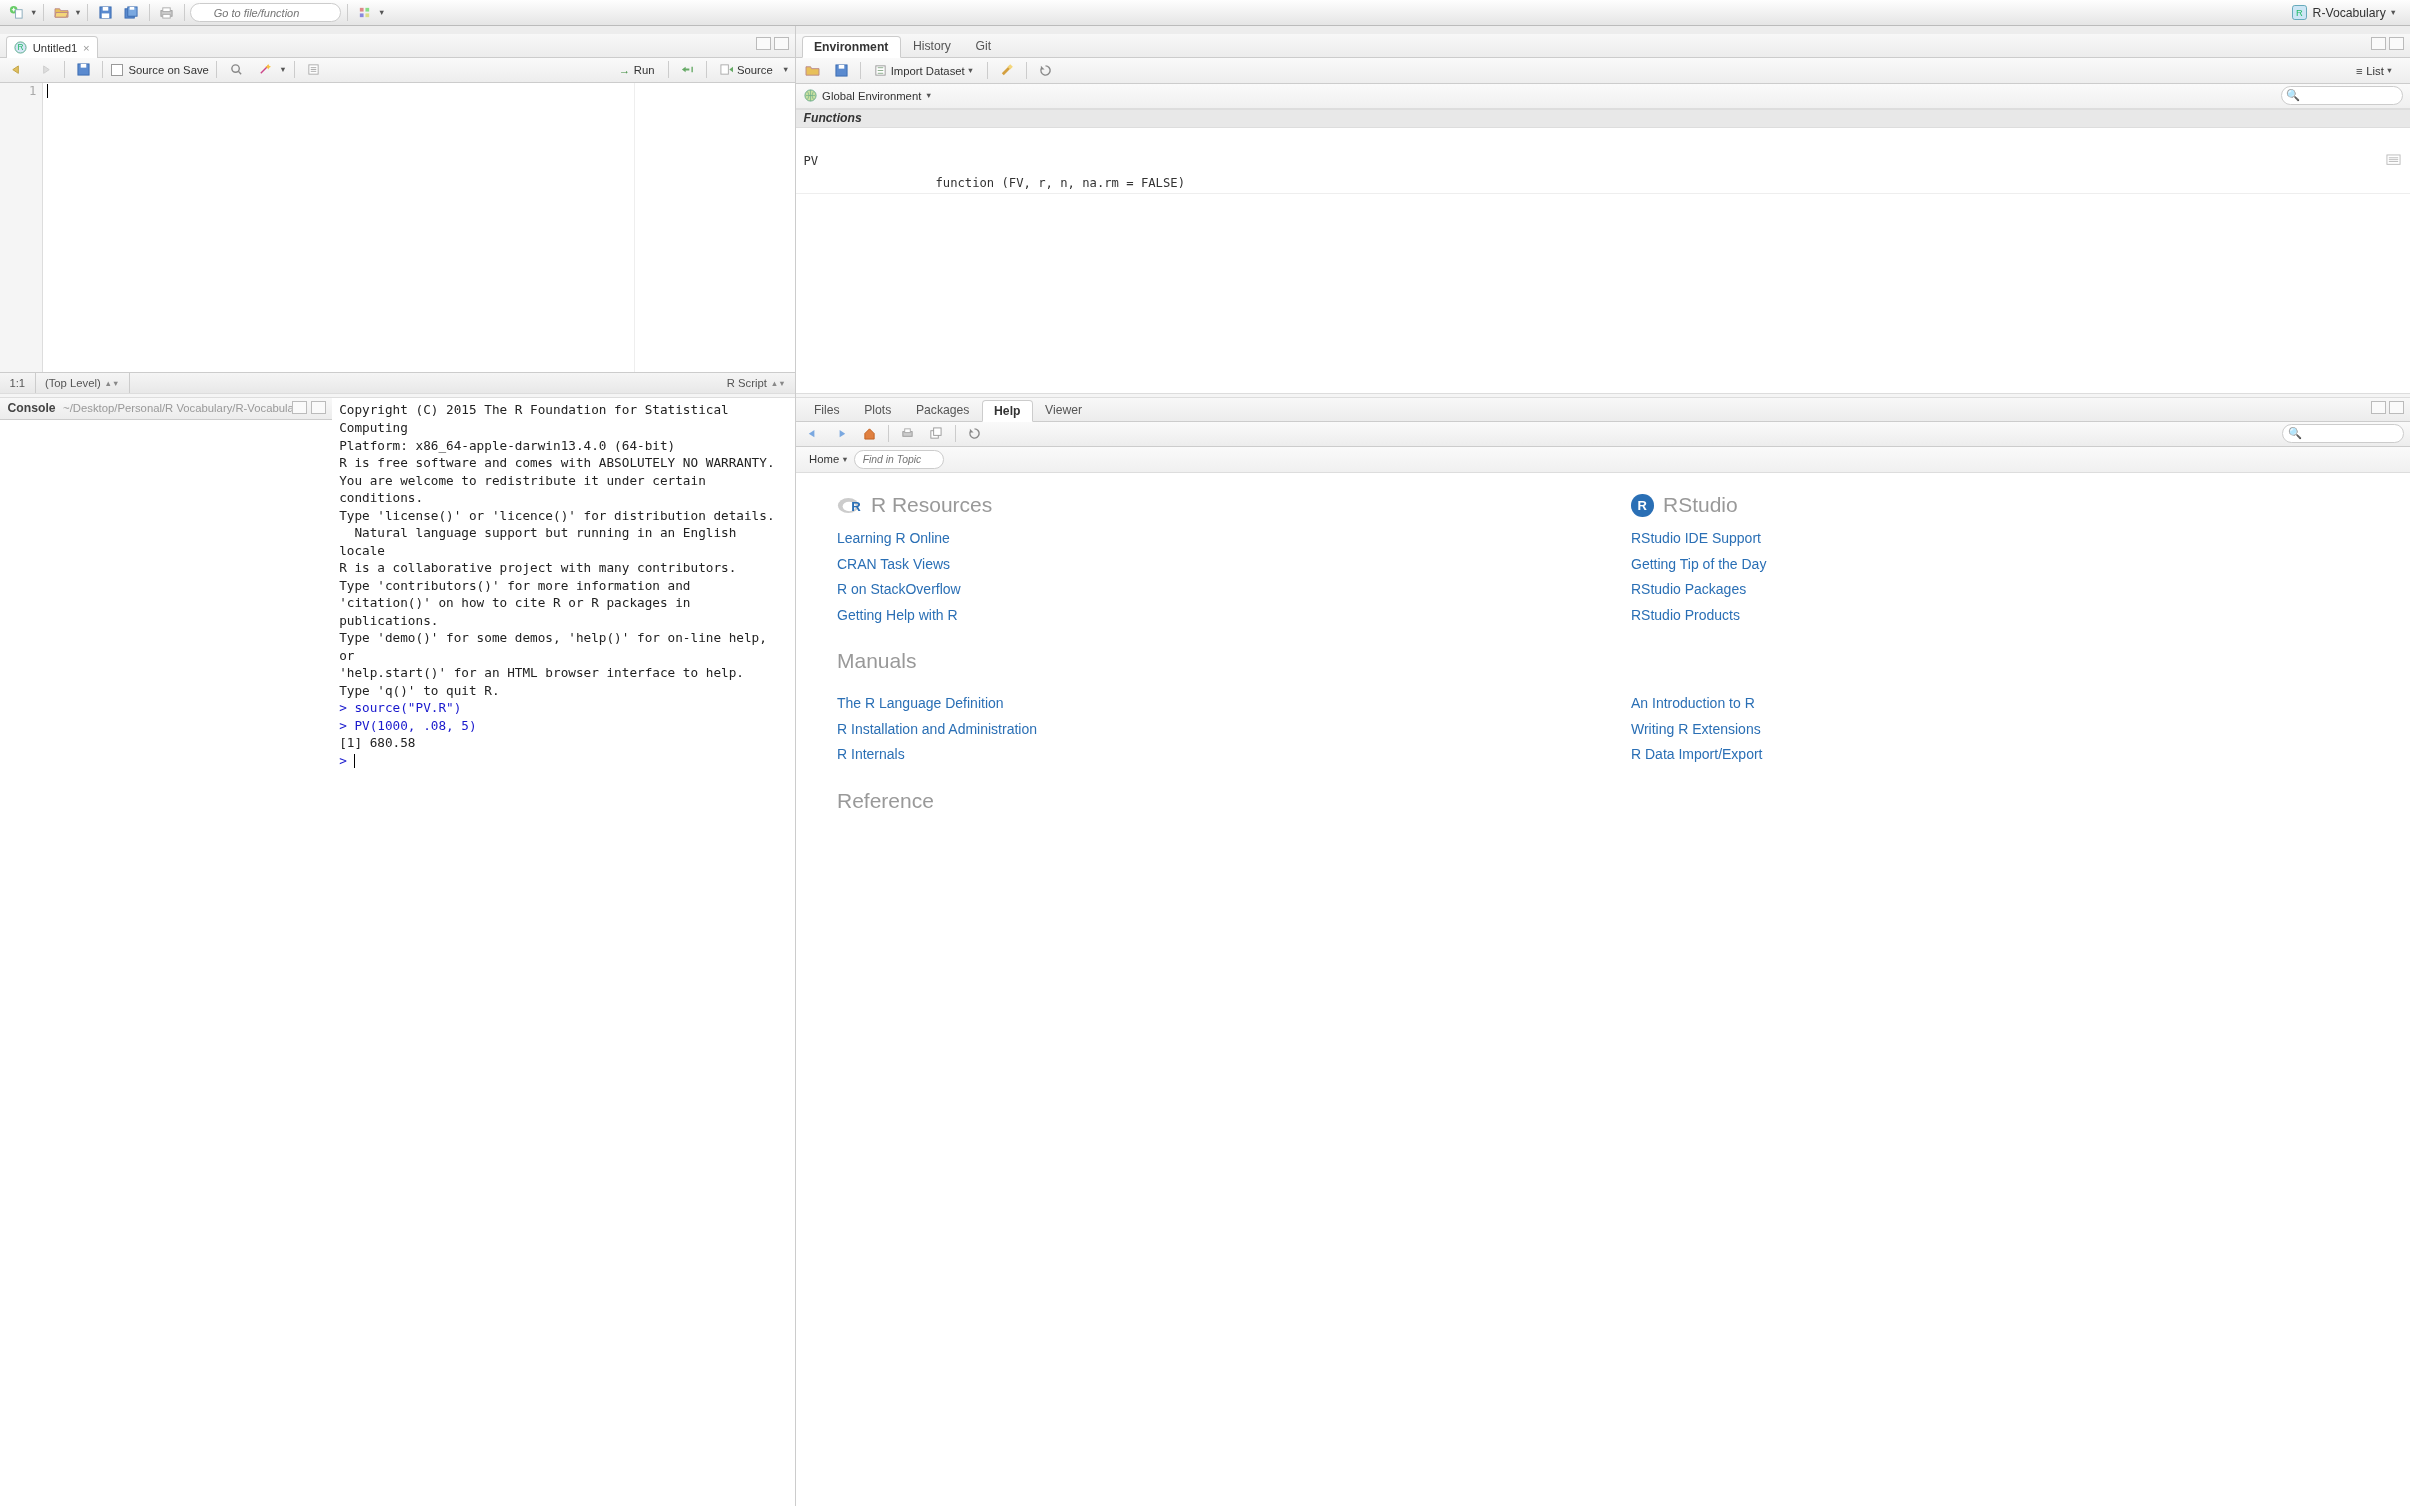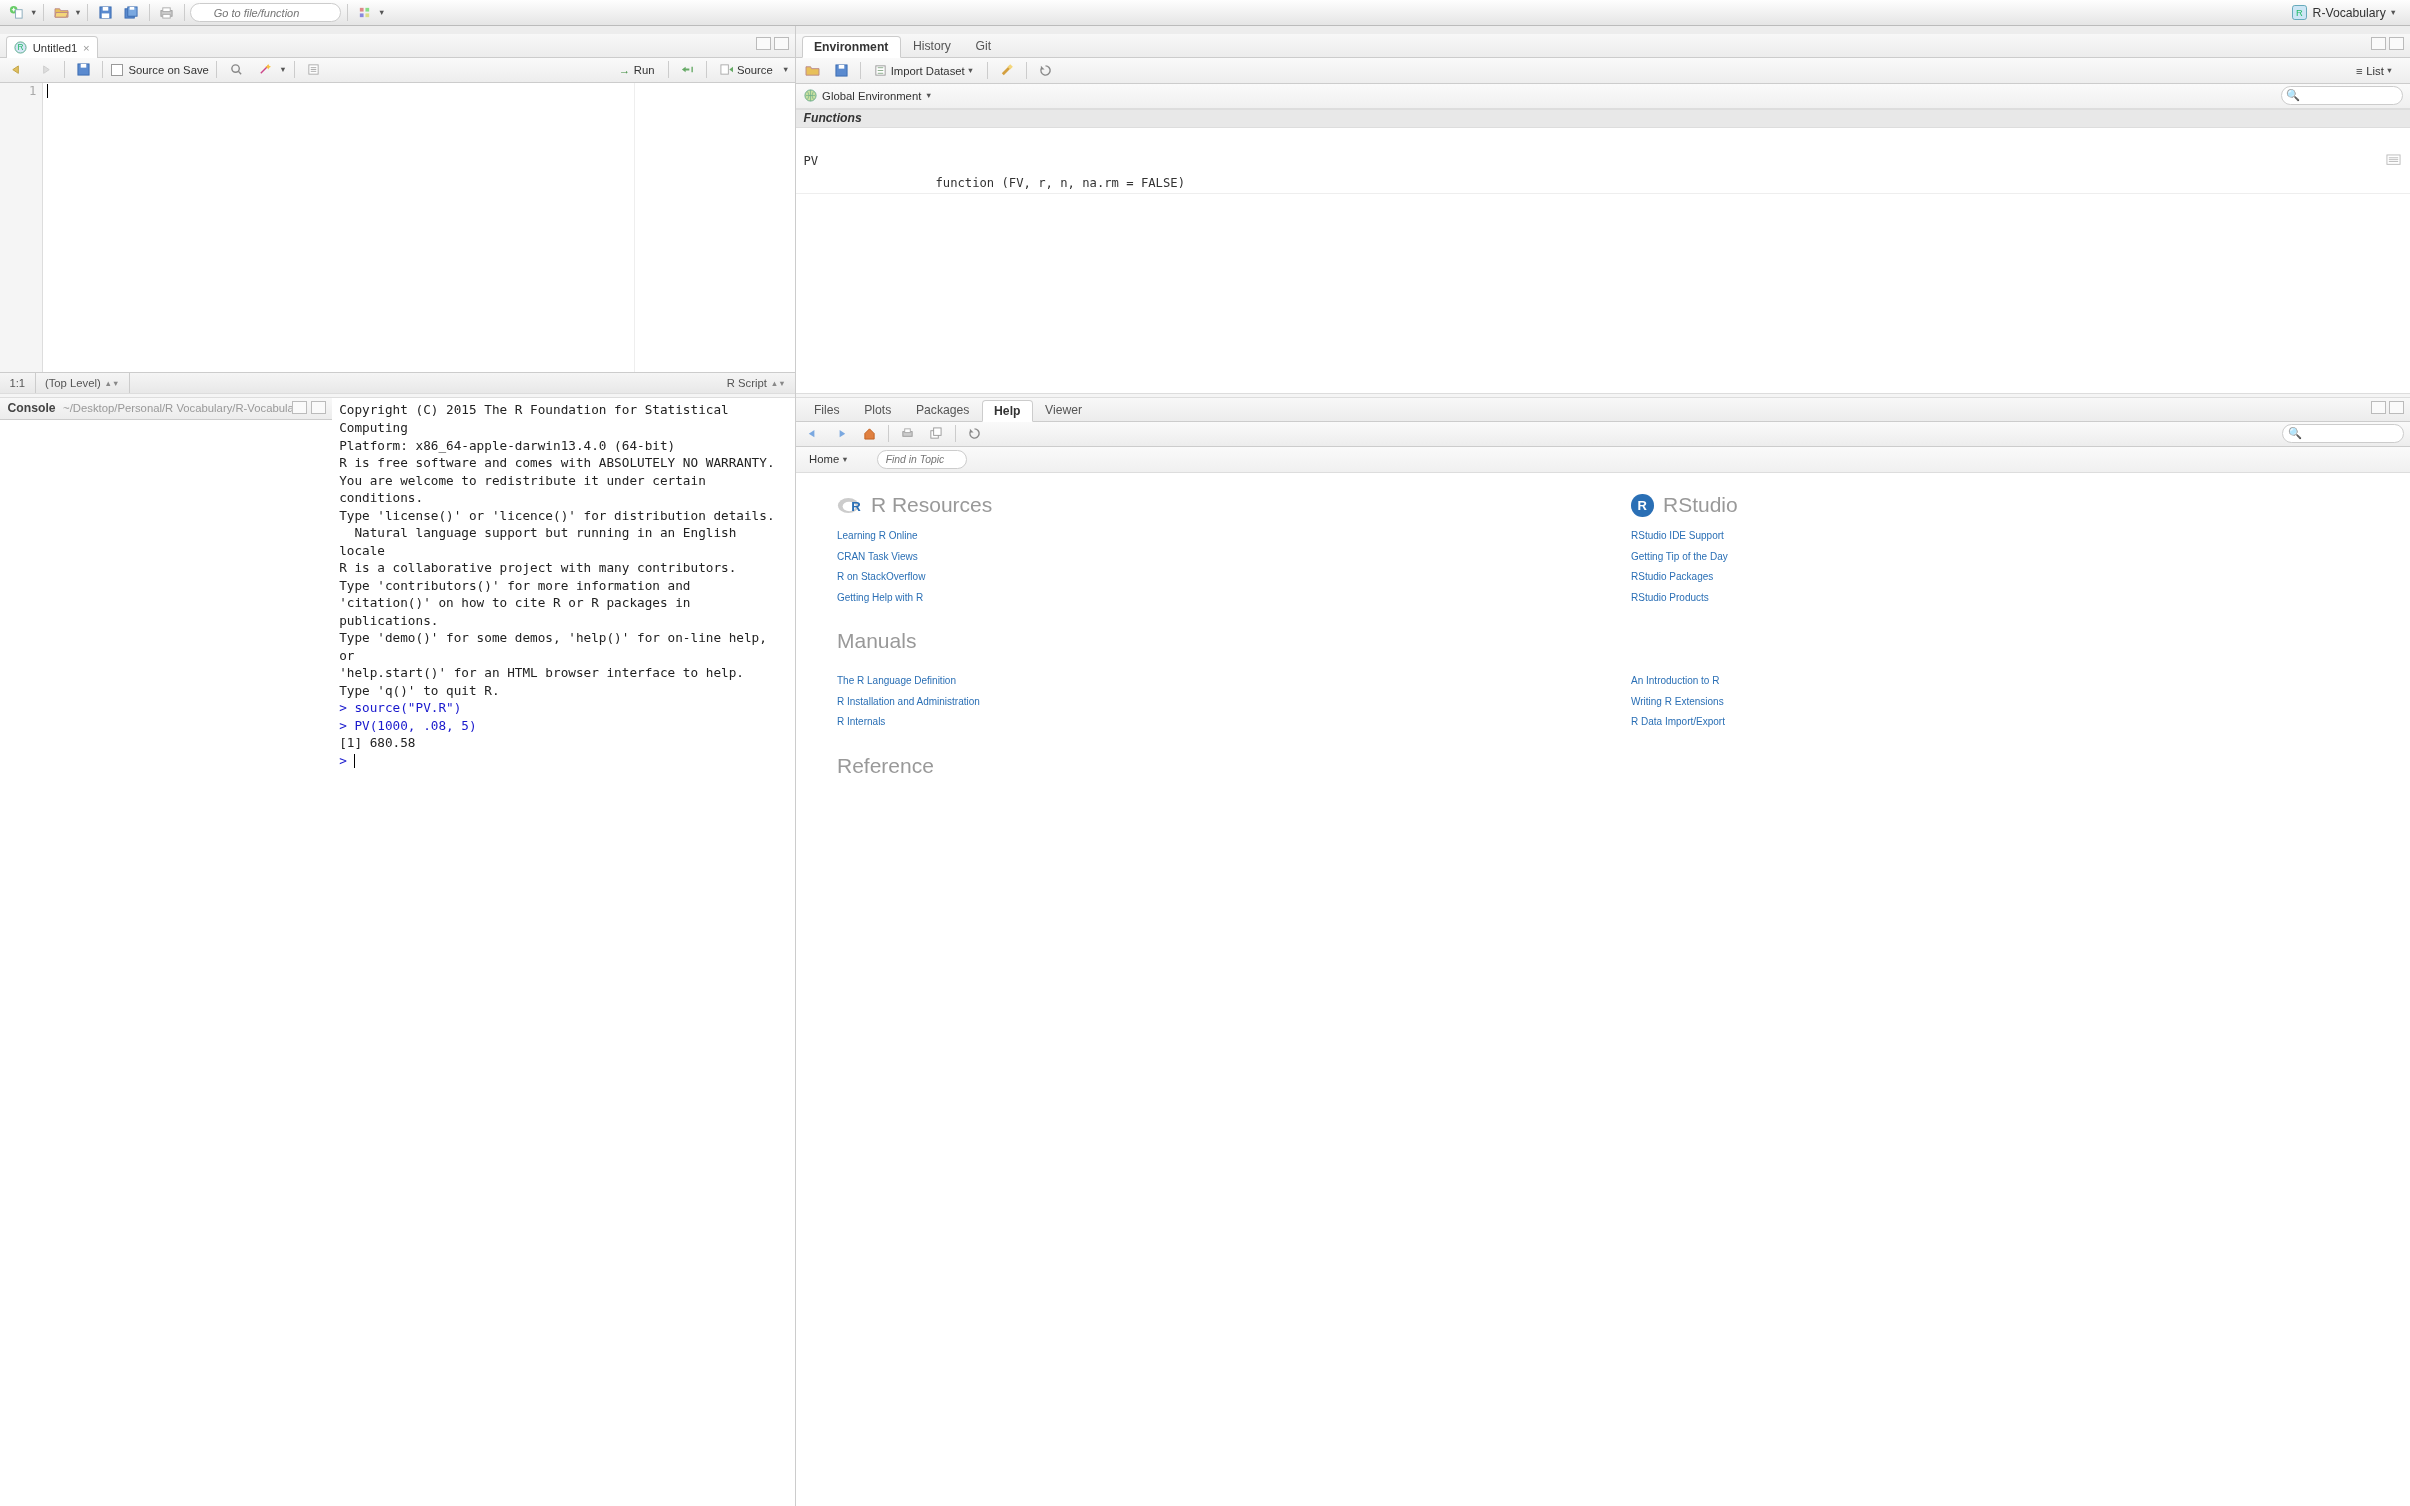--- a/index.html
+++ b/index.html
@@ -128,29 +128,29 @@
   .env-row .inspect { width: 17px; height: 13px; }
   
   
   .help-pane { flex: 1; display: flex; flex-direction: column; overflow: hidden; }
   .help-toolbar {
     height: 24.5px; background: linear-gradient(#fafafa, #ededed); border-bottom: 0.9px solid #ccc;
     display: flex; align-items: center; padding: 0 5.6px; gap: 5.6px;
   }
   .help-subbar {
     height: 26px; background: linear-gradient(#fafafa, #f0f0f0); border-bottom: 0.9px solid #ddd;
-    display: flex; align-items: center; padding: 0 7.5px; gap: 23px;
+    display: flex; align-items: center; padding: 0 7.5px; gap: 0;
   }
   .topic-input { width: 90px; height: 19px; border: 0.9px solid #ccc; border-radius: 9.4px; padding: 0 7.5px; font-size: 10.4px; color: #999; font-style: italic; }
   .help-content { flex: 1; overflow: auto; padding: 17px 41px; font-family: "Helvetica Neue", Arial, sans-serif; }
   .help-content h2 { font-size: 21px; font-weight: 500; color: #999; margin: 17px 0 13px; display: flex; align-items: center; gap: 9.4px; }
   .help-content h2.first { margin-top: 3.8px; }
   .help-cols { display: flex; gap: 56px; }
   .help-col { flex: 1; }
-  .help-col div { color: #2a6fb5; font-size: 10px; margin: 9.4px 0; cursor: pointer; }
+  .help-col div { color: #2a6fb5; font-size: 14px; margin: 9.4px 0; cursor: pointer; }
   .r-badge { width: 22.6px; height: 22.6px; border-radius: 50%; background: #2a6fb5; color: #fff; display: inline-flex; align-items: center; justify-content: center; font-weight: bold; font-size: 13px; }
   .r-logo { display: inline-flex; align-items: center; gap: 3.8px; }
   
   svg { display: block; }
 </style>
 </head>
 <body>
 
 <div class="main-toolbar">
   <span class="btn-icon">

